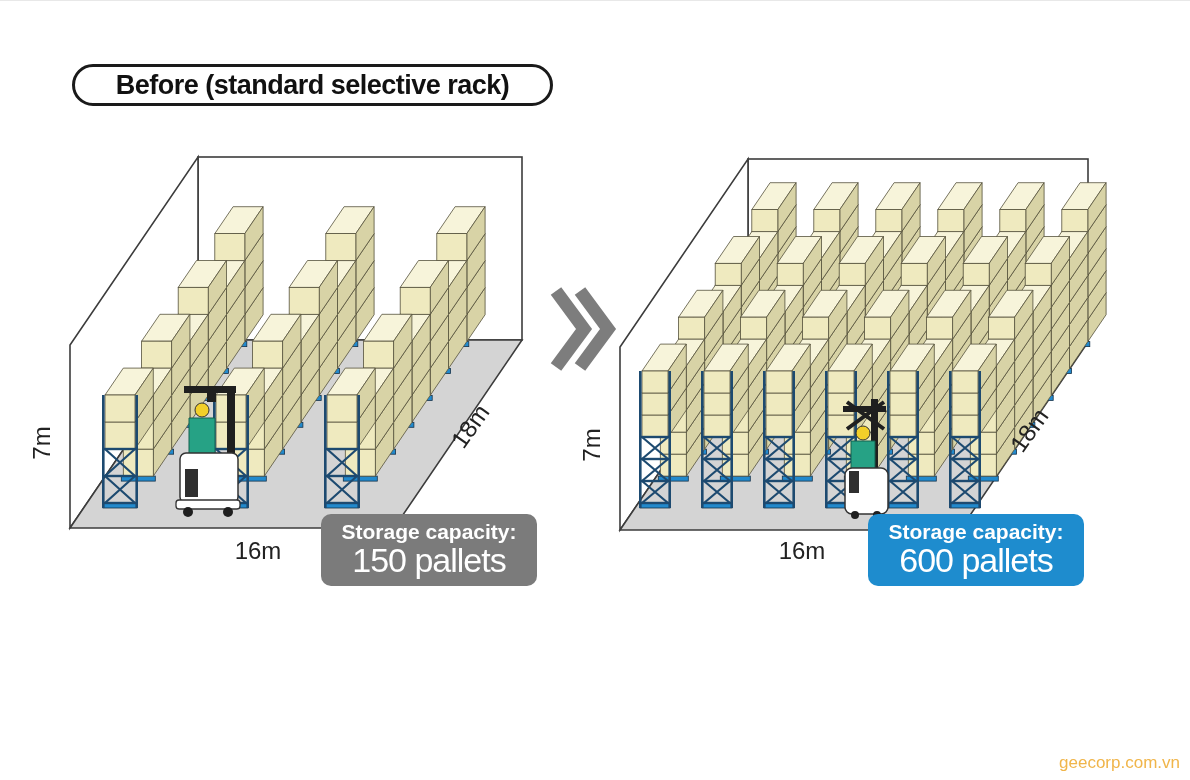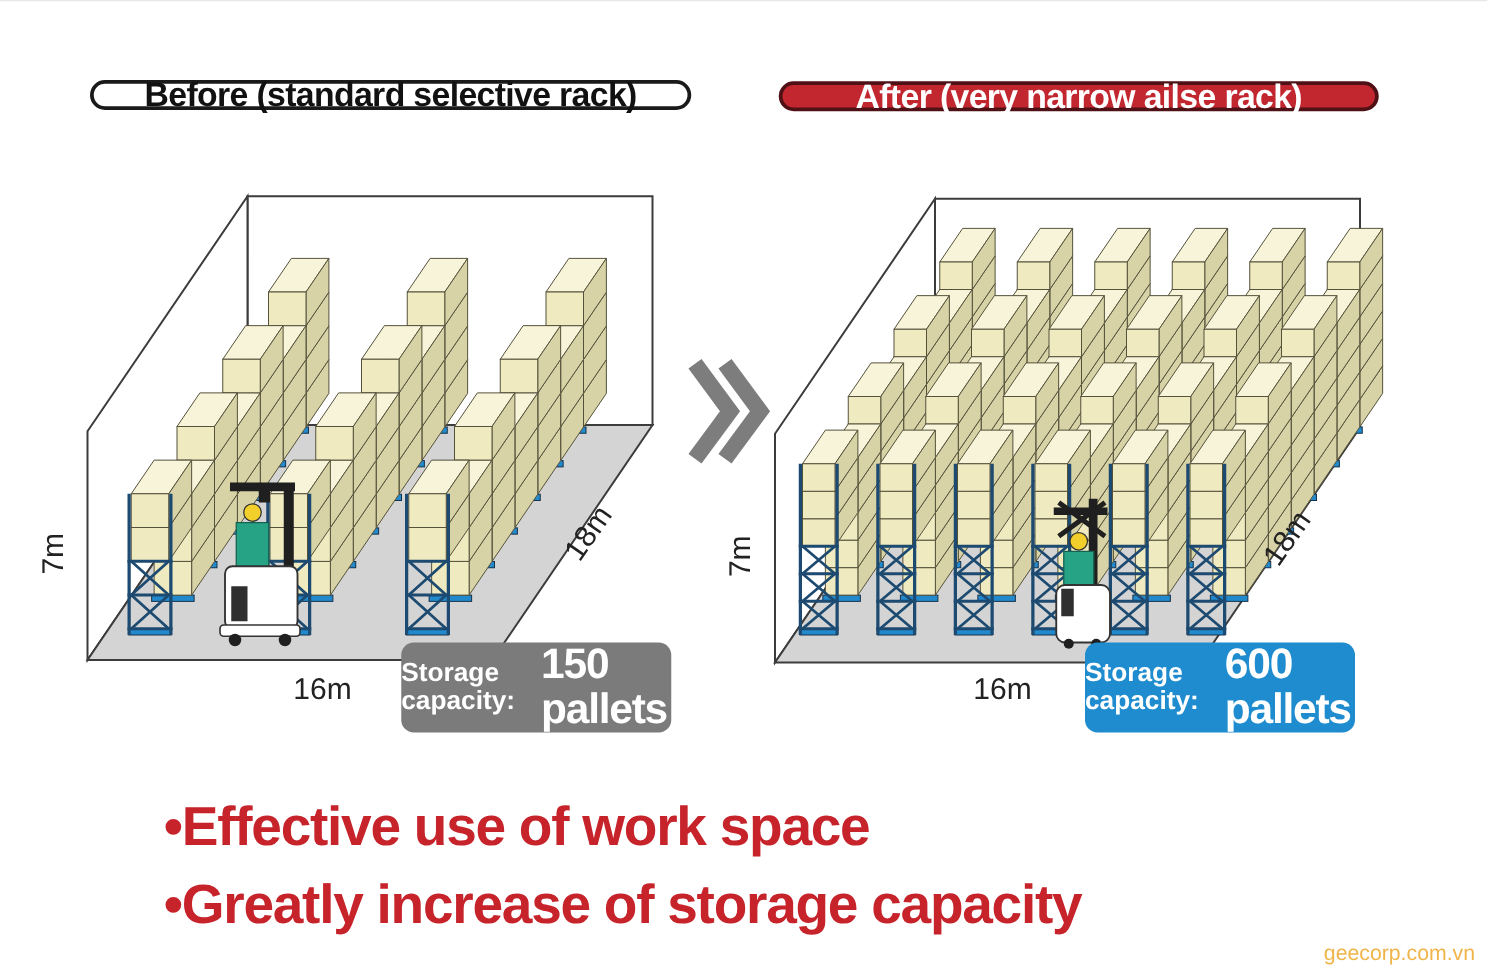--- a/index.html
+++ b/index.html
@@ -1,28 +1,28 @@
 <!DOCTYPE html>
 <html><head>
 <meta charset="utf-8">
 <style>
   html,body{margin:0;padding:0;background:#fff;}
   .stage{position:relative;width:1190px;height:780px;background:#ffffff;overflow:hidden;
          font-family:"Liberation Sans",sans-serif;border-top:1px solid #e8e8e8;}
   #scene{position:absolute;left:0;top:0;width:1190px;height:780px;}
-  .pill{position:absolute;height:24px;border-radius:21px;display:flex;align-items:center;
+  .pill{position:absolute;height:42px;border-radius:21px;display:flex;align-items:center;
         justify-content:center;font-weight:bold;font-size:27px;letter-spacing:-0.5px;box-sizing:border-box;}
   .pill-before{left:72px;top:63px;width:481px;background:#ffffff;border:3px solid #1a1a1a;color:#111;}
   .pill-after{left:623px;top:64px;width:480px;border:3px solid #4f1116;color:#ffffff;}
   .cap{position:absolute;width:216px;height:72px;border-radius:10px;color:#ffffff;
-       display:flex;flex-direction:row;align-items:center;justify-content:center;line-height:1.05;}
+       display:flex;flex-direction:column;align-items:center;justify-content:center;line-height:1.05;}
   .cap-before{left:321px;top:513px;}
   .cap-after{left:868px;top:513px;}
   .cap .l1{font-weight:bold;font-size:21px;}
-  .cap .l2{font-weight:bold;font-size:34px;letter-spacing:-1px;}
+  .cap .l2{font-weight:normal;font-size:34px;letter-spacing:-1px;}
   .bullets{position:absolute;left:131px;top:630px;font-weight:bold;font-size:44px;
            letter-spacing:-1px;line-height:62px;white-space:nowrap;}
   .watermark{position:absolute;right:10px;bottom:8px;font-size:17px;}
   .dim{font-family:"Liberation Sans",sans-serif;font-size:24px;font-weight:500;fill:#222;text-anchor:middle;}
 </style>
 </head>
 <body>
 
 <div class="stage">
 
@@ -1211,32 +1211,25 @@
       <circle cx="877" cy="514" r="4" fill="#1f1f1f"></circle>
     </g>
     <text class="dim" x="802" y="558" fill="#222222">16m</text>
     <text class="dim" transform="translate(600,444) rotate(-90)" fill="#222222">7m</text>
     <text class="dim" transform="translate(1036,434) rotate(-55)" fill="#222222">18m</text>
   </svg>
 
   <div class="pill pill-before">
     <span>Before (standard selective rack)</span>
   </div>
-  <div class="pill pill-after" style="background-color: rgb(194, 39, 48);">
-    <span>After (very narrow ailse rack)</span>
-  </div>
 
   <div class="cap cap-before" style="background-color: rgb(123, 123, 123);">
     <div class="l1">Storage capacity:</div>
     <div class="l2">150 pallets</div>
   </div>
   <div class="cap cap-after" style="background-color: rgb(30, 140, 206);">
     <div class="l1">Storage capacity:</div>
     <div class="l2">600 pallets</div>
   </div>
 
-  <div class="bullets" style="color: rgb(198, 35, 43);">
-    <div>•Effective use of work space</div>
-    <div>•Greatly increase of storage capacity</div>
-  </div>
 
   <div class="watermark" style="color: rgb(240, 181, 74);">geecorp.com.vn</div>
 </div>
 
 </body></html>

